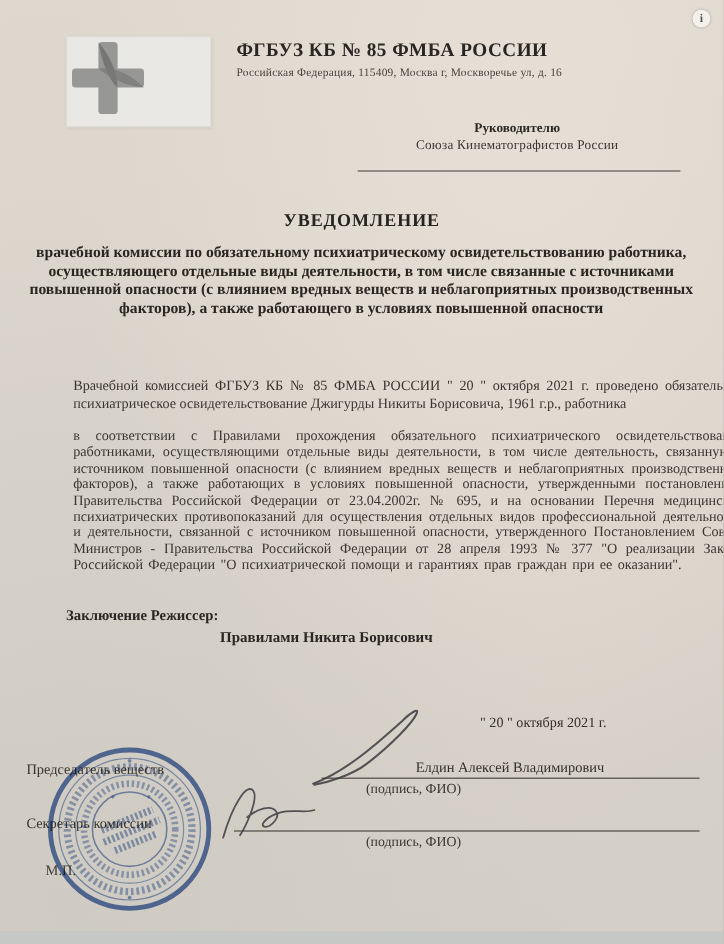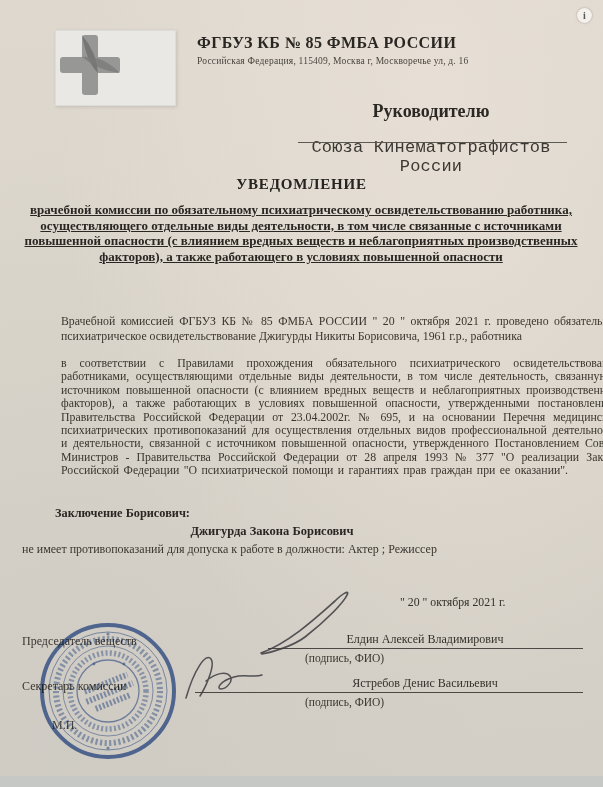--- a/index.html
+++ b/index.html
@@ -39,32 +39,32 @@
   .logo-text .l1{font-size:8px;text-decoration:underline;letter-spacing:.3px;}
   .logo-text .l2,.logo-text .l3{font-size:9px;font-weight:bold;letter-spacing:.6px;}
 
   
   .org{left:197px;top:34px;width:330px;}
   .org .name{font-weight:bold;font-size:16px;letter-spacing:.4px;color:#2a2723;}
   .org .addr{font-size:9.5px;margin-top:4px;color:#47443e;letter-spacing:.2px;}
 
   
   .addressee{left:290px;top:101px;width:282px;text-align:center;}
-  .addressee .who{font-weight:bold;font-size:18px;color:#2c2925;}
+  .addressee .who{font-weight:bold;font-size:11px;color:#2c2925;}
   .addressee .org2{
-    font-family:Liberation Mono, monospace;
-    font-size:17px;margin-top:16px;color:#3b3833;letter-spacing:.2px;
+    font-family:Liberation Serif, serif;
+    font-size:11px;margin-top:2px;color:#3b3833;letter-spacing:.2px;
   }
   .addr-underline{left:298px;top:142px;width:269px;height:1px;background:#5c5953;}
 
   
   .doc-title{left:0;top:176px;width:603px;text-align:center;
     font-weight:bold;font-size:15px;letter-spacing:.8px;color:#262420;}
   .doc-subtitle{left:21px;top:202px;width:560px;text-align:center;
-    font-weight:bold;font-size:13px;line-height:15.6px;color:#2a2723;text-decoration:underline;}
+    font-weight:bold;font-size:13px;line-height:15.6px;color:#2a2723;}
 
   
   .para{left:22px;width:559px;text-align:justify;font-size:11.8px;color:#3a362f;margin-left:39px;}
   .para1{top:314px;line-height:14.6px;}
   .para2{top:357px;line-height:13.4px;word-spacing:1.5px;}
 
   
   .concl-head{left:55px;top:506px;font-weight:bold;font-size:12.3px;color:#2a2723;}
   .concl-name{left:22px;top:524px;width:500px;text-align:center;
     font-weight:bold;font-size:12.5px;color:#2a2723;}
@@ -78,21 +78,21 @@
   .role-secr{left:22px;top:679px;}
   .sig-line{height:1px;background:#4c4944;}
   .line-chair{left:268px;top:648px;width:315px;}
   .line-secr{left:195px;top:692px;width:388px;}
   .sig-name{width:260px;text-align:center;font-size:12px;color:#33302a;}
   .name-chair{left:295px;top:632px;}
   .name-secr{left:295px;top:676px;}
   .sig-caption{font-size:11.5px;color:#3a362f;}
   .cap-chair{left:305px;top:652px;}
   .cap-secr{left:305px;top:696px;}
-  .mp-mark{left:52px;top:718px;font-size:12px;color:#44413b;}
+  .mp-mark{left:38px;top:718px;font-size:12px;color:#44413b;}
 
   .stroke-svg{pointer-events:none;}
   .stamp{left:34px;top:617px;mix-blend-mode:multiply;opacity:.9;}
 </style>
 </head>
 <body>
 
 <div class="page">
 
   <div class="abs info-icon">i</div>
@@ -118,32 +118,30 @@
     <div class="org2">Союза Кинематографистов России</div>
   </div>
   <div class="abs addr-underline"></div>
 
   <div class="abs doc-title">УВЕДОМЛЕНИЕ</div>
   <div class="abs doc-subtitle">врачебной комиссии по обязательному психиатрическому освидетельствованию работника, осуществляющего отдельные виды деятельности, в том числе связанные с источниками повышенной опасности (с влиянием вредных веществ и неблагоприятных производственных факторов), а также работающего в условиях повышенной опасности</div>
 
   <div class="abs para para1">Врачебной комиссией ФГБУЗ КБ № 85 ФМБА РОССИИ " 20 " октября 2021 г. проведено обязательное психиатрическое освидетельствование Джигурды Никиты Борисовича, 1961 г.р., работника</div>
   <div class="abs para para2">в соответствии с Правилами прохождения обязательного психиатрического освидетельствования работниками, осуществляющими отдельные виды деятельности, в том числе деятельность, связанную с источником повышенной опасности (с влиянием вредных веществ и неблагоприятных производственных факторов), а также работающих в условиях повышенной опасности, утвержденными постановлением Правительства Российской Федерации от 23.04.2002г. № 695, и на основании Перечня медицинских психиатрических противопоказаний для осуществления отдельных видов профессиональной деятельности и деятельности, связанной с источником повышенной опасности, утвержденного Постановлением Совета Министров - Правительства Российской Федерации от 28 апреля 1993 № 377 "О реализации Закона Российской Федерации "О психиатрической помощи и гарантиях прав граждан при ее оказании".</div>
 
-  <div class="abs concl-head">Заключение Борисович:</div>
-  <div class="abs concl-name">Джигурда Закона Борисович</div>
-  <div class="abs concl-verdict">не имеет противопоказаний для допуска к работе в должности: Актер ; Режиссер</div>
+  <div class="abs concl-head">Заключение Режиссер:</div>
+  <div class="abs concl-name">Правилами Никита Борисович</div>
   <div class="abs concl-date">" 20 " октября 2021 г.</div>
 
   <div class="abs sig-role role-chair">Председатель веществ</div>
   <div class="abs sig-name name-chair">Елдин Алексей Владимирович</div>
   <div class="abs sig-line line-chair"></div>
   <div class="abs sig-caption cap-chair">(подпись, ФИО)</div>
 
   <div class="abs sig-role role-secr">Секретарь комиссии</div>
-  <div class="abs sig-name name-secr">Ястребов Денис Васильевич</div>
   <div class="abs sig-line line-secr"></div>
   <div class="abs sig-caption cap-secr">(подпись, ФИО)</div>
 
   <div class="abs mp-mark">М.П.</div>
 
   <svg class="abs stroke-svg" style="left:255px;top:585px;" width="115" height="75" viewBox="0 0 115 75">
     <path d="M6 68 C 34 58, 62 32, 80 16 C 87 9, 95 4, 92 10 C 89 17, 72 35, 50 52 C 38 61, 18 67, 7 69" fill="none" stroke="#3c3b40" stroke-width="1.7" stroke-linecap="round" opacity="0.85"></path>
   </svg>
 
   <svg class="abs stroke-svg" style="left:176px;top:648px;" width="100" height="55" viewBox="0 0 100 55">

